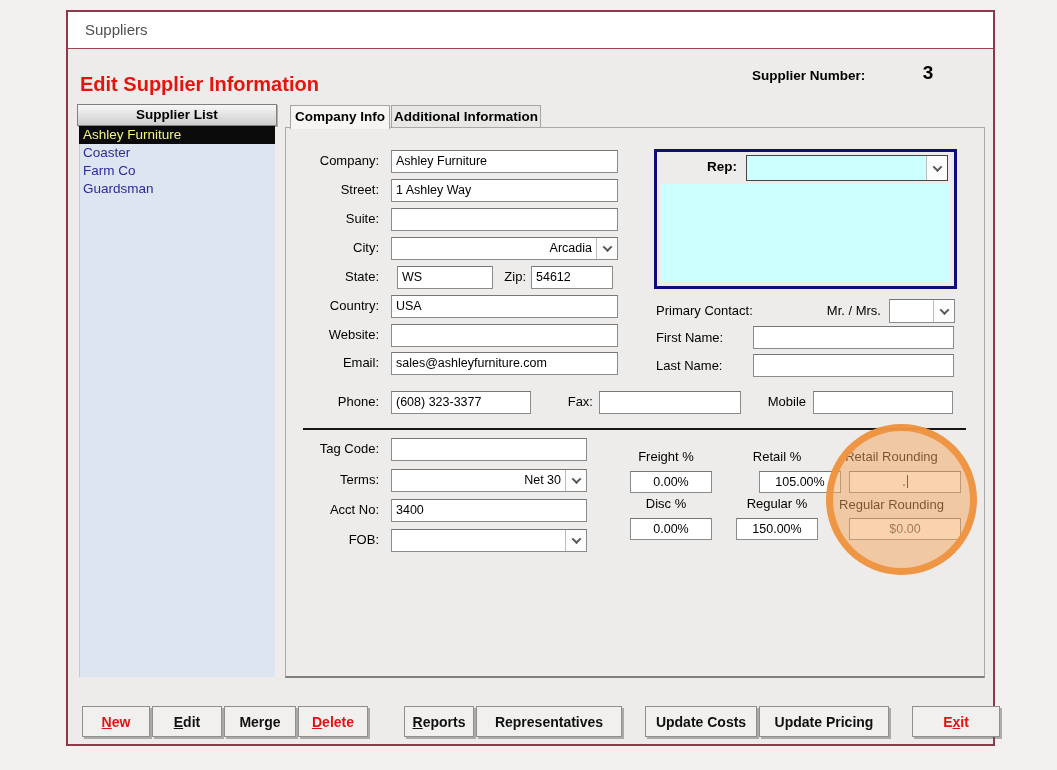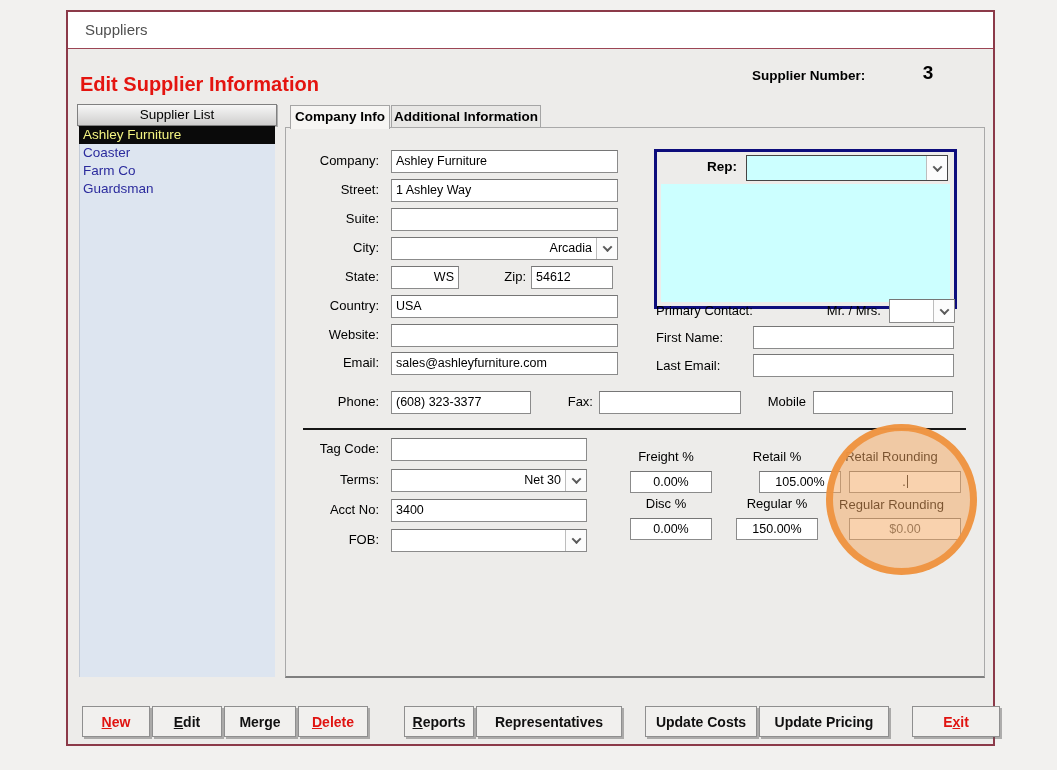--- a/index.html
+++ b/index.html
@@ -13,21 +13,21 @@
               border-bottom:1px solid #9c4555; color:#4f4f4f; font-size:15px;
               line-height:36px; padding-left:17px; }
 
   .heading { position:absolute; left:12px; top:46px; font-size:20px; font-weight:bold; color:#e4140f;margin-top:15px; }
   .supnum-label { position:absolute; left:684px; top:56px; font-size:13.5px; font-weight:bold; color:#000; }
   .supnum-value { position:absolute; left:842px; top:50px; width:36px; text-align:center;
                   font-size:19px; font-weight:bold; color:#000; }
 
   .list-header { position:absolute; left:9px; top:92px; width:200px; height:22px;
                  background:linear-gradient(#f7f7f7,#cfcecd); border:1px solid #808080;
-                 box-shadow:1px 1px 0 #b0b0b0; font-weight:normal; font-size:13.5px;
+                 box-shadow:1px 1px 0 #b0b0b0; font-weight:bold; font-size:13.5px;
                  text-align:center; line-height:20px; color:#000; }
   .listbox { position:absolute; left:11px; top:114px; width:196px; height:551px;
              background:#dde5f0; box-shadow:inset 1px 1px 0 #c2cad6; font-size:13.5px; }
   .list-item { height:18px; line-height:18px; padding:0 4px; color:#2b2b9d;
                white-space:nowrap; cursor:default; }
   .list-item.selected { background:#0a0a0a; color:#f4f482; }
 
   .tab { position:absolute; top:93px; height:23px; font-size:13.5px; font-weight:bold;
          text-align:center; line-height:22px; border:1px solid #a5a5a5; border-bottom:none;
          background:#e8e7e5; color:#000; cursor:default; }
@@ -45,21 +45,21 @@
           border-top-color:#767676; font-size:12.5px; line-height:21px; padding:0 4px;
           color:#000; white-space:nowrap; overflow:hidden; }
   .tbox.ctr { text-align:center; }
   .combo { display:flex; padding:0; }
   .combo .val { flex:1; padding:0 4px; overflow:hidden;text-align:right; }
   .dd { width:21px; background:#fcfcfc; border-left:1px solid #bdbdbd;
         display:flex; align-items:center; justify-content:center; cursor:pointer; }
   .chev { width:7px; height:7px; border-right:2px solid #5a5a5a; border-bottom:2px solid #5a5a5a;
           transform:rotate(45deg) translate(-1px,-1px); }
 
-  .repbox { position:absolute; left:368px; top:21px; width:303px; height:160px;
+  .repbox { position:absolute; left:368px; top:21px; width:303px; height:140px;
             border:3px solid #0d0d7c; background:#edecea; }
   .rep-label { position:absolute; left:8px; top:7px; width:72px; text-align:right;
                font-size:13.5px; font-weight:bold; }
   .rep-combo { left:89px; top:3px; width:202px; height:26px; background:#ccffff;
                border:1px solid #454545; }
   .rep-combo .val { background:#ccffff; }
   .cyanarea { position:absolute; left:4px; top:32px; right:4px; bottom:4px; background:#ccffff; }
 
   .hline { position:absolute; left:17px; top:300px; width:663px; height:2px; background:#161616; }
 
@@ -117,21 +117,21 @@
     <div class="tbox" style="left:105px; top:51px;  width:227px;">1 Ashley Way</div>
     <div class="tbox" style="left:105px; top:80px;  width:227px;"></div>
 
     <div class="tbox combo" style="left:105px; top:109px; width:227px;">
       <span class="val">Arcadia</span>
       <span class="dd">
           <i class="chev"></i>
         </span>
     </div>
 
-    <div class="tbox" style="left:105px; top:138px; width:68px;text-align:right;">WS</div>
+    <div class="tbox" style="left:111px; top:138px; width:96px;">WS</div>
     <div class="flabel" style="left:190px; top:141px; width:50px;">Zip:</div>
     <div class="tbox" style="left:245px; top:138px; width:82px;">54612</div>
 
     <div class="tbox" style="left:105px; top:167px; width:227px;">USA</div>
     <div class="tbox" style="left:105px; top:196px; width:227px;"></div>
     <div class="tbox" style="left:105px; top:224px; width:227px;">sales@ashleyfurniture.com</div>
 
     <div class="tbox" style="left:105px; top:263px; width:140px;">(608) 323-3377</div>
     <div class="flabel" style="left:255px; top:266px; width:52px;">Fax:</div>
     <div class="tbox" style="left:313px; top:263px; width:142px;"></div>
@@ -153,21 +153,21 @@
     <div class="flabel" style="left:495px; top:175px; width:100px;">Mr. / Mrs.</div>
     <div class="tbox combo" style="left:603px; top:171px; width:66px; height:24px;">
       <span class="val"></span>
       <span class="dd">
           <i class="chev"></i>
         </span>
     </div>
 
     <div class="flabel la" style="left:370px; top:202px; width:95px;">First Name:</div>
     <div class="tbox" style="left:467px; top:198px; width:201px;"></div>
-    <div class="flabel la" style="left:370px; top:230px; width:95px;">Last Email:</div>
+    <div class="flabel la" style="left:370px; top:230px; width:95px;">Last Name:</div>
     <div class="tbox" style="left:467px; top:226px; width:201px;"></div>
 
     <div class="hline"></div>
 
     <div class="flabel" style="left:0; top:313px; width:93px;">Tag Code:</div>
     <div class="tbox" style="left:105px; top:310px; width:196px;"></div>
 
     <div class="flabel" style="left:0; top:344px; width:93px;">Terms:</div>
     <div class="tbox combo" style="left:105px; top:341px; width:196px;">
       <span class="val">Net 30</span>

